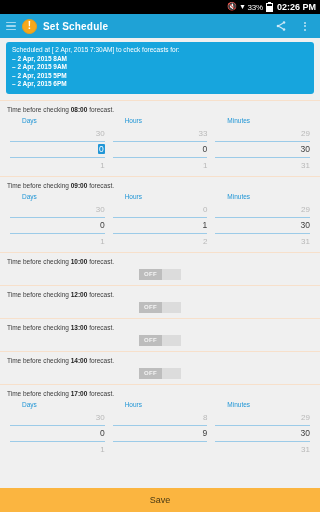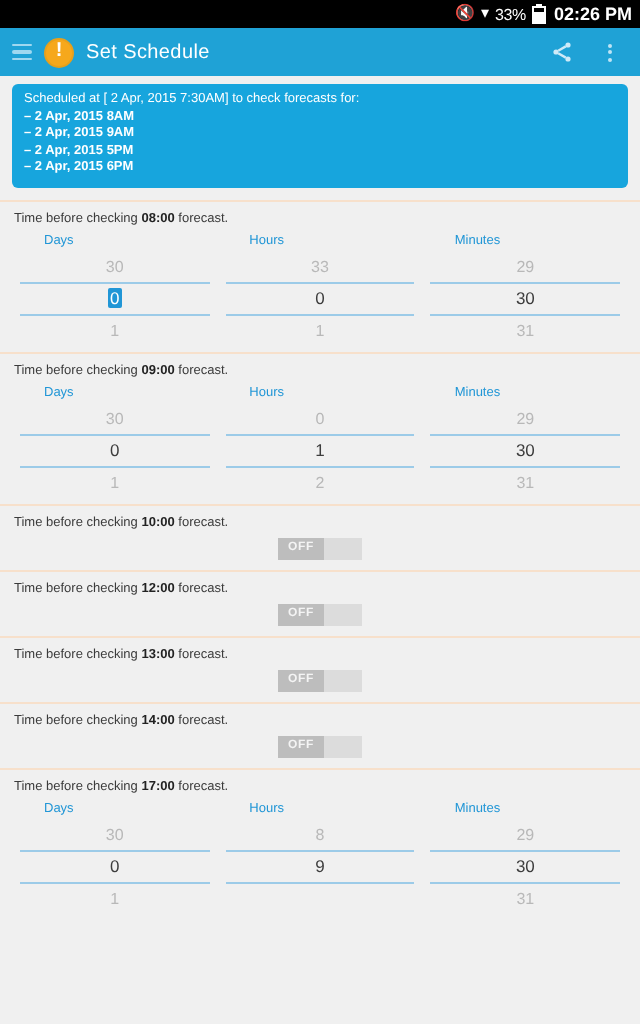--- a/index.html
+++ b/index.html
@@ -37,21 +37,21 @@
   .hamburger { width: 10px; display: flex; flex-direction: column; gap: 2px; }
   .hamburger i { display: block; height: 1.5px; background: #9fd8f0; border-radius: 1px; }
   .applogo {
     width: 15px; height: 15px; border-radius: 50%;
     background: #f6a81c; color: #fff;
     display: flex; align-items: center; justify-content: center;
     font-size: 10px; font-weight: bold; line-height: 1;
     border: 1px solid #e8a01b;
   }
   .apptitle {
-    color: #fff; font-size: 10px; font-weight: normal;
+    color: #fff; font-size: 10px; font-weight: bold;
     letter-spacing: 0.2px; flex: 1;
   }
   .barbtn { width: 18px; height: 18px; display: flex; align-items: center; justify-content: center; }
   .dots { display: flex; flex-direction: column; gap: 1.5px; }
   .dots i { width: 2px; height: 2px; background: #bfe4f5; border-radius: 50%; }
 
   
   .content { position: absolute; top: 38px; bottom: 24px; left: 0; right: 0; overflow: hidden; background: #f0f0f0; }
 
   
@@ -66,21 +66,21 @@
   .section { border-top: 1px solid #f7e0cb; padding: 3px 0 0 0; background: #f0f0f0; }
   .section:first-of-type { border-top: none; }
   .sec-label { font-size: 6.5px; color: #3b3b3b; padding: 1px 0 0 7px; line-height: 9px; }
   .sec-label b { font-weight: bold; color: #222; }
 
   
   .picker { display: flex; padding: 1px 6px 3px 6px; }
   .pcol { flex: 1; display: flex; flex-direction: column; }
   .pcol-head { font-size: 6.5px; color: #2196d6; padding-left: 16px; line-height: 11px; }
   .pwrap { display: flex; flex-direction: column; align-items: stretch; padding: 0 4px; }
-  .pval { text-align: center; font-size: 8px; line-height: 15px; color: #b8b8b8; }
+  .pval { text-align: right; font-size: 8px; line-height: 15px; color: #b8b8b8; }
   .pval.sel { color: #3d3d3d; font-size: 8.5px; }
   .pval.hl { }
   .pval.hl span {
     background: #2196d6; color: #fff; padding: 0 1px; border-radius: 1px;
   }
   .prule { height: 1px; background: #9ccbe8; }
 
   
   .togglerow { display: flex; justify-content: center; padding: 3px 0 5px 0; }
   .switch {
@@ -301,14 +301,17 @@
             <div class="pval sel">30</div>
             <div class="prule"></div>
             <div class="pval">31</div>
           </div>
         </div>
       </div>
     </div>
 
   </div>
 
+  <div class="savebar">
+    <span>Save</span>
+  </div>
 
 </div>
 
 </body></html>

